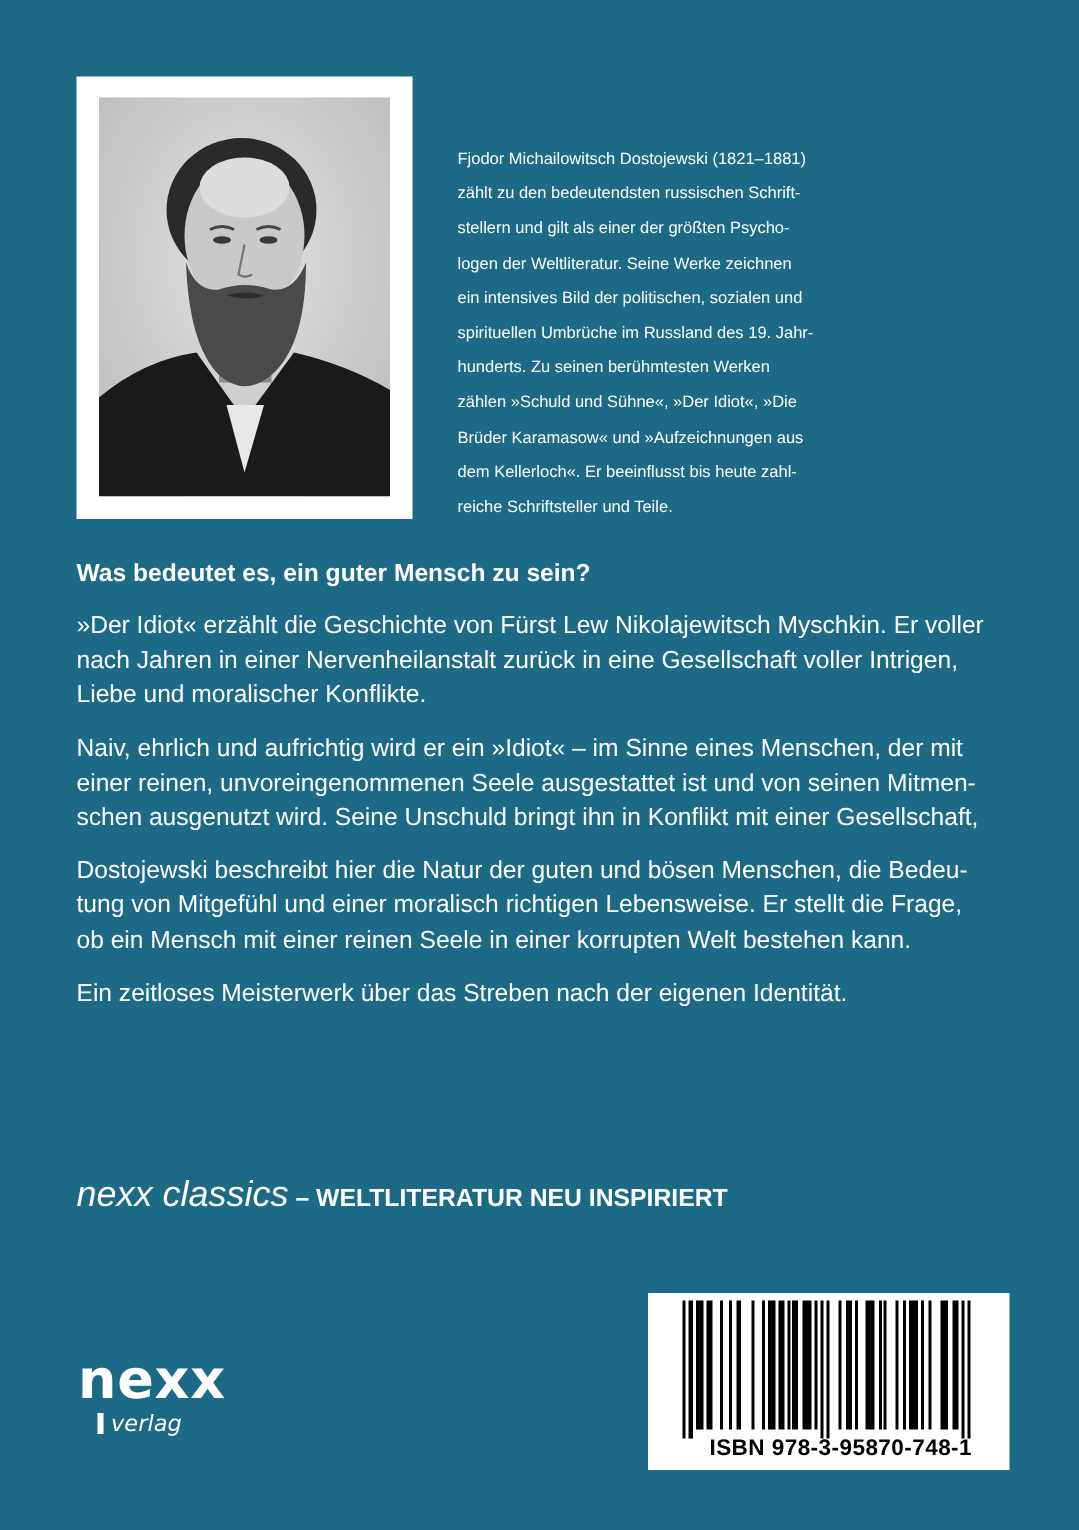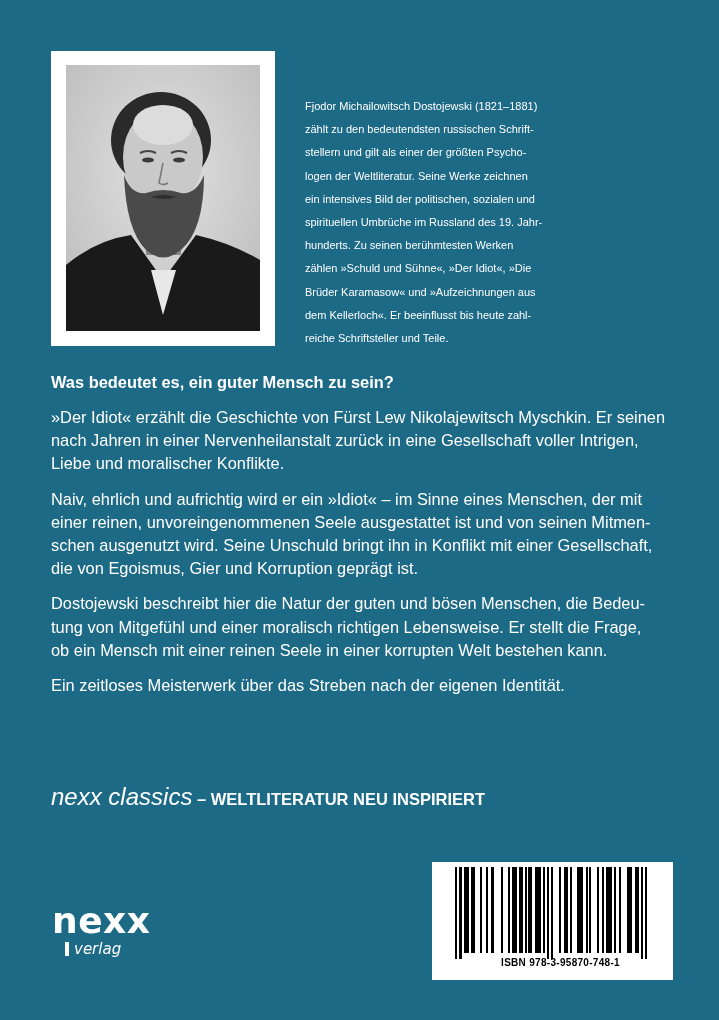--- a/index.html
+++ b/index.html
@@ -68,21 +68,21 @@
     width: 241px; height: 118px;
     background: #ffffff;
     color: #000;
   }
   .bars {
     position: absolute; left: 23px; top: 5px; height: 86px; width: 196px;
   }
   .bars span { position: absolute; top: 0; background: #000; }
   .isbn {
     position: absolute; left: 16px; right: 0; top: 95px; text-align: center;
-    font-weight: bold; font-size: 10px; letter-spacing: 0.3px;
+    font-weight: bold; font-size: 15px; letter-spacing: 0.3px;
     font-family: "Liberation Sans", sans-serif;
   }
 </style>
 </head>
 <body>
 
 <div class="photo-frame">
   <div class="photo" title="Portrait of Fjodor Michailowitsch Dostojewski">
     <svg width="194" height="266" viewBox="0 0 194 266">
       <defs>
@@ -129,30 +129,29 @@
   <span class="line">zählen »Schuld und Sühne«, »Der Idiot«, »Die</span>
   <span class="line">Brüder Karamasow« und »Aufzeichnungen aus</span>
   <span class="line">dem Kellerloch«. Er beeinflusst bis heute zahl-</span>
   <span class="line">reiche Schriftsteller und Teile.</span>
 </div>
 
 <div class="main">
   <h2 class="heading">Was bedeutet es, ein guter Mensch zu sein?</h2>
 
   <p class="para">
-    <span class="line">»Der Idiot« erzählt die Geschichte von Fürst Lew Nikolajewitsch Myschkin. Er seinen</span>
+    <span class="line">»Der Idiot« erzählt die Geschichte von Fürst Lew Nikolajewitsch Myschkin. Er voller</span>
     <span class="line">nach Jahren in einer Nervenheilanstalt zurück in eine Gesellschaft voller Intrigen,</span>
     <span class="line">Liebe und moralischer Konflikte.</span>
   </p>
 
   <p class="para">
     <span class="line">Naiv, ehrlich und aufrichtig wird er ein »Idiot« – im Sinne eines Menschen, der mit</span>
     <span class="line">einer reinen, unvoreingenommenen Seele ausgestattet ist und von seinen Mitmen-</span>
     <span class="line">schen ausgenutzt wird. Seine Unschuld bringt ihn in Konflikt mit einer Gesellschaft,</span>
-    <span class="line">die von Egoismus, Gier und Korruption geprägt ist.</span>
   </p>
 
   <p class="para">
     <span class="line">Dostojewski beschreibt hier die Natur der guten und bösen Menschen, die Bedeu-</span>
     <span class="line">tung von Mitgefühl und einer moralisch richtigen Lebensweise. Er stellt die Frage,</span>
     <span class="line">ob ein Mensch mit einer reinen Seele in einer korrupten Welt bestehen kann.</span>
   </p>
 
   <p class="para">
     <span class="line">Ein zeitloses Meisterwerk über das Streben nach der eigenen Identität.</span>

